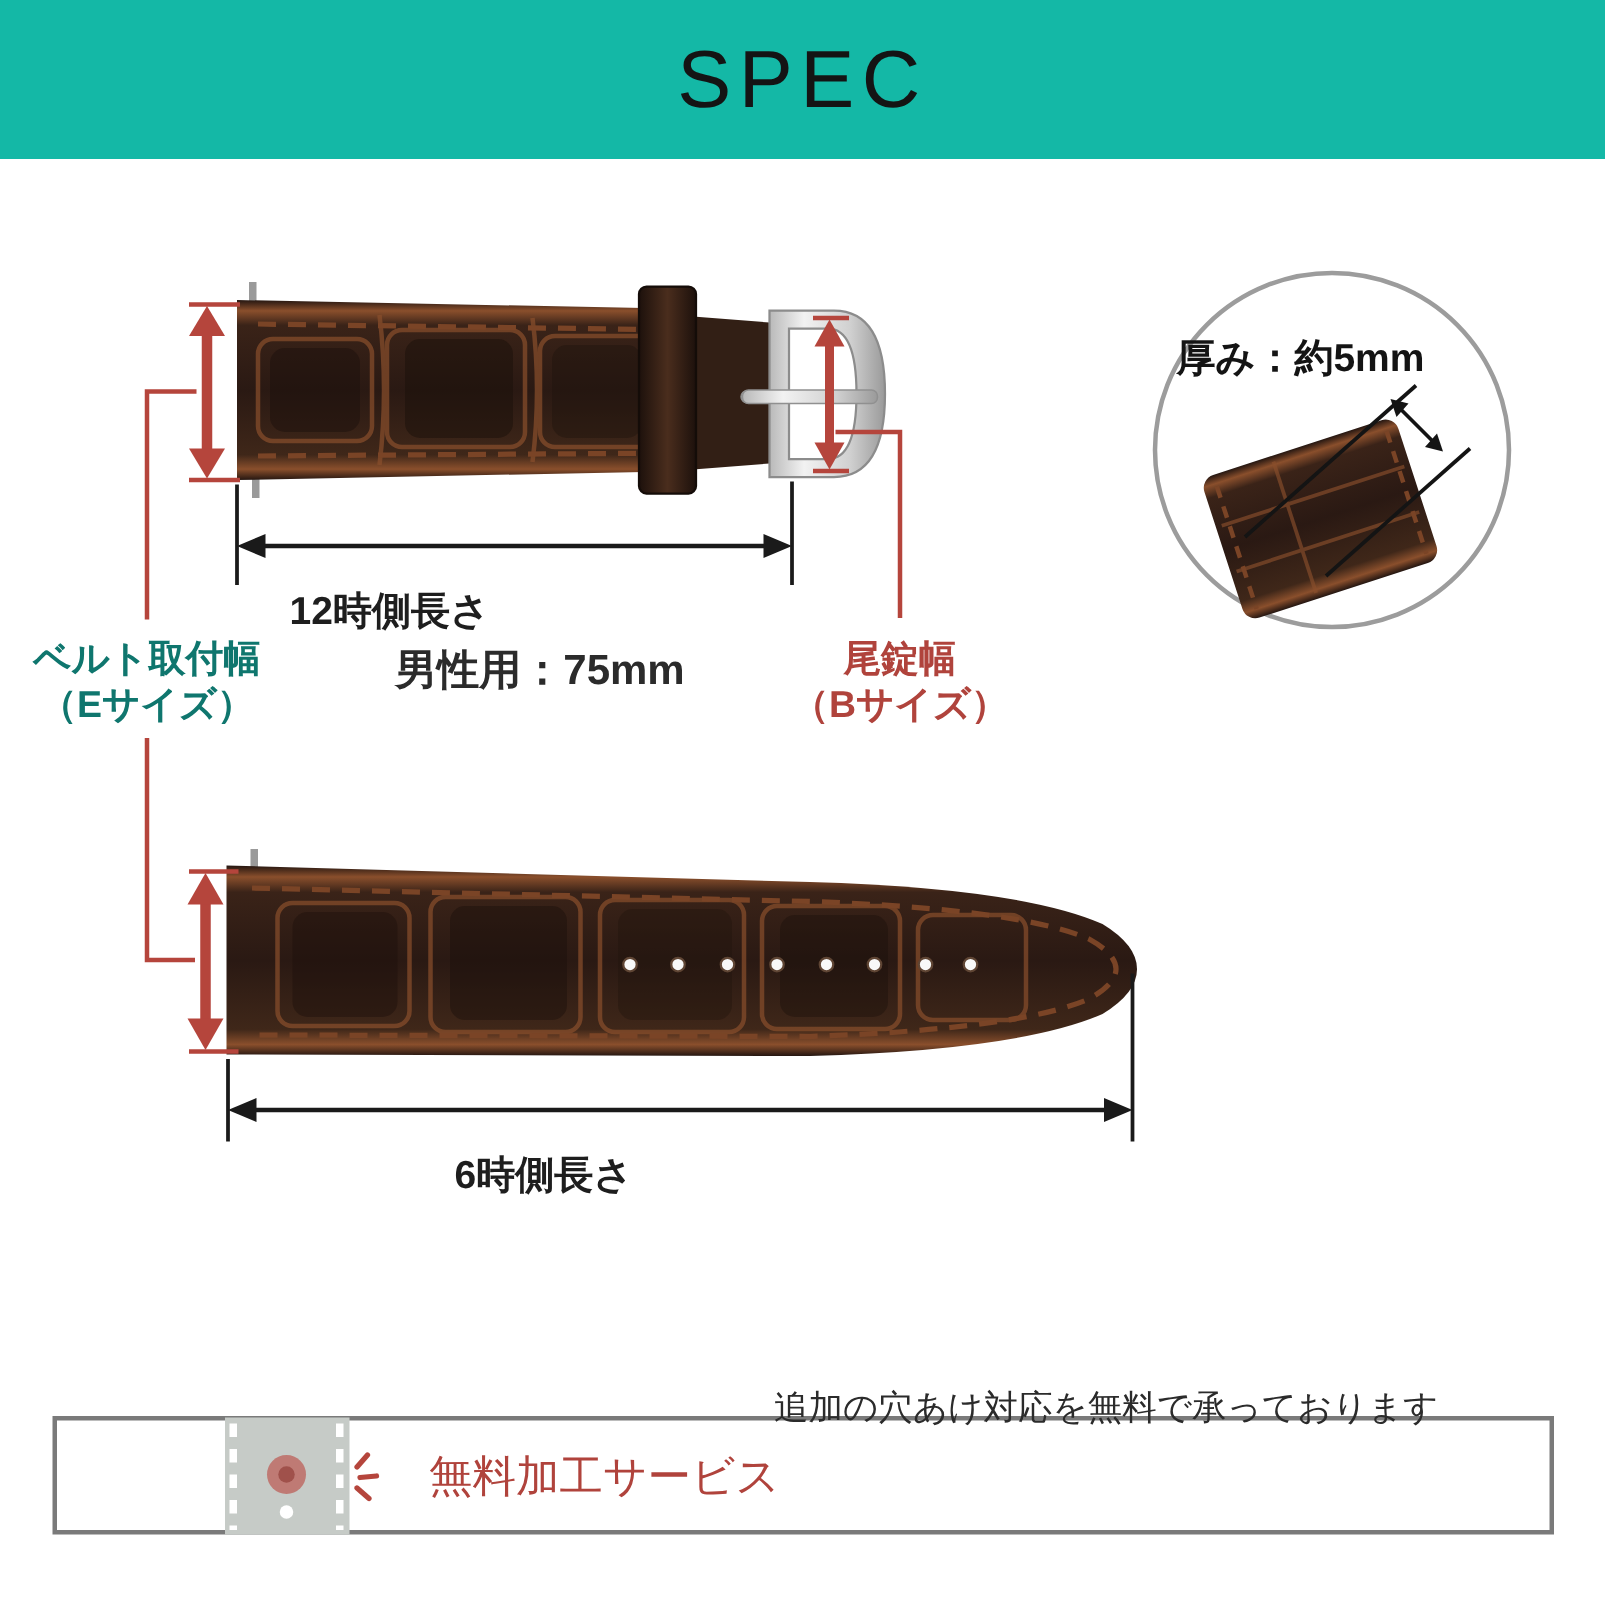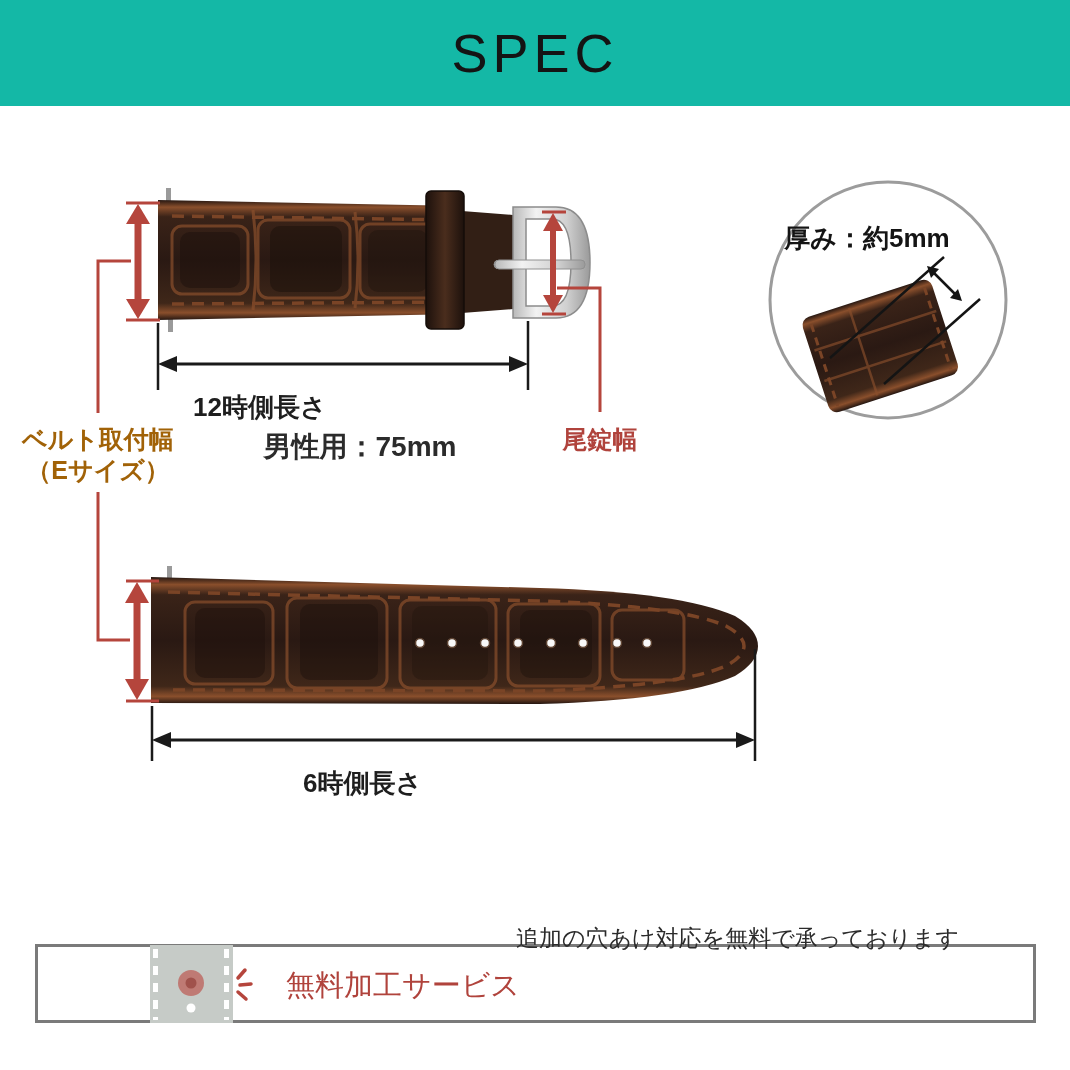--- a/index.html
+++ b/index.html
@@ -188,27 +188,28 @@
         <path d="M245,970 L238,978"></path>
         <path d="M251,984 L240,985"></path>
         <path d="M246,999 L238,992"></path>
       </g>
     </g>
   </svg>
 
   <div class="abs cap" style="left:193px;top:392px;width:300px;">12時側長さ</div>
   <div class="abs val" style="left:210px;top:430px;width:300px;">男性用：75mm</div>
 
-  <div class="abs redlabel" style="left:0px;top:424px;width:196px;color:#a16207;">
+  <div class="abs redlabel" style="left:0px;top:424px;width:196px;color:#0f766e;">
     <div>ベルト取付幅</div>
     <div>（Eサイズ）</div>
   </div>
 
   <div class="abs redlabel" style="left:502px;top:424px;width:196px;color:#b0433c;">
     <div>尾錠幅</div>
+    <div>（Bサイズ）</div>
   </div>
 
   <div class="abs thick" style="left:742px;top:222px;width:250px;">厚み：約5mm</div>
 
   <div class="abs cap" style="left:303px;top:768px;width:300px;">6時側長さ</div>
 
   <div class="abs banner-title" style="left:266px;top:967px;color:#b0433c;">無料加工サービス</div>
   <div class="abs banner-desc" style="left:516px;top:924px;">追加の穴あけ対応を無料で承っております</div>
 
 </div>

